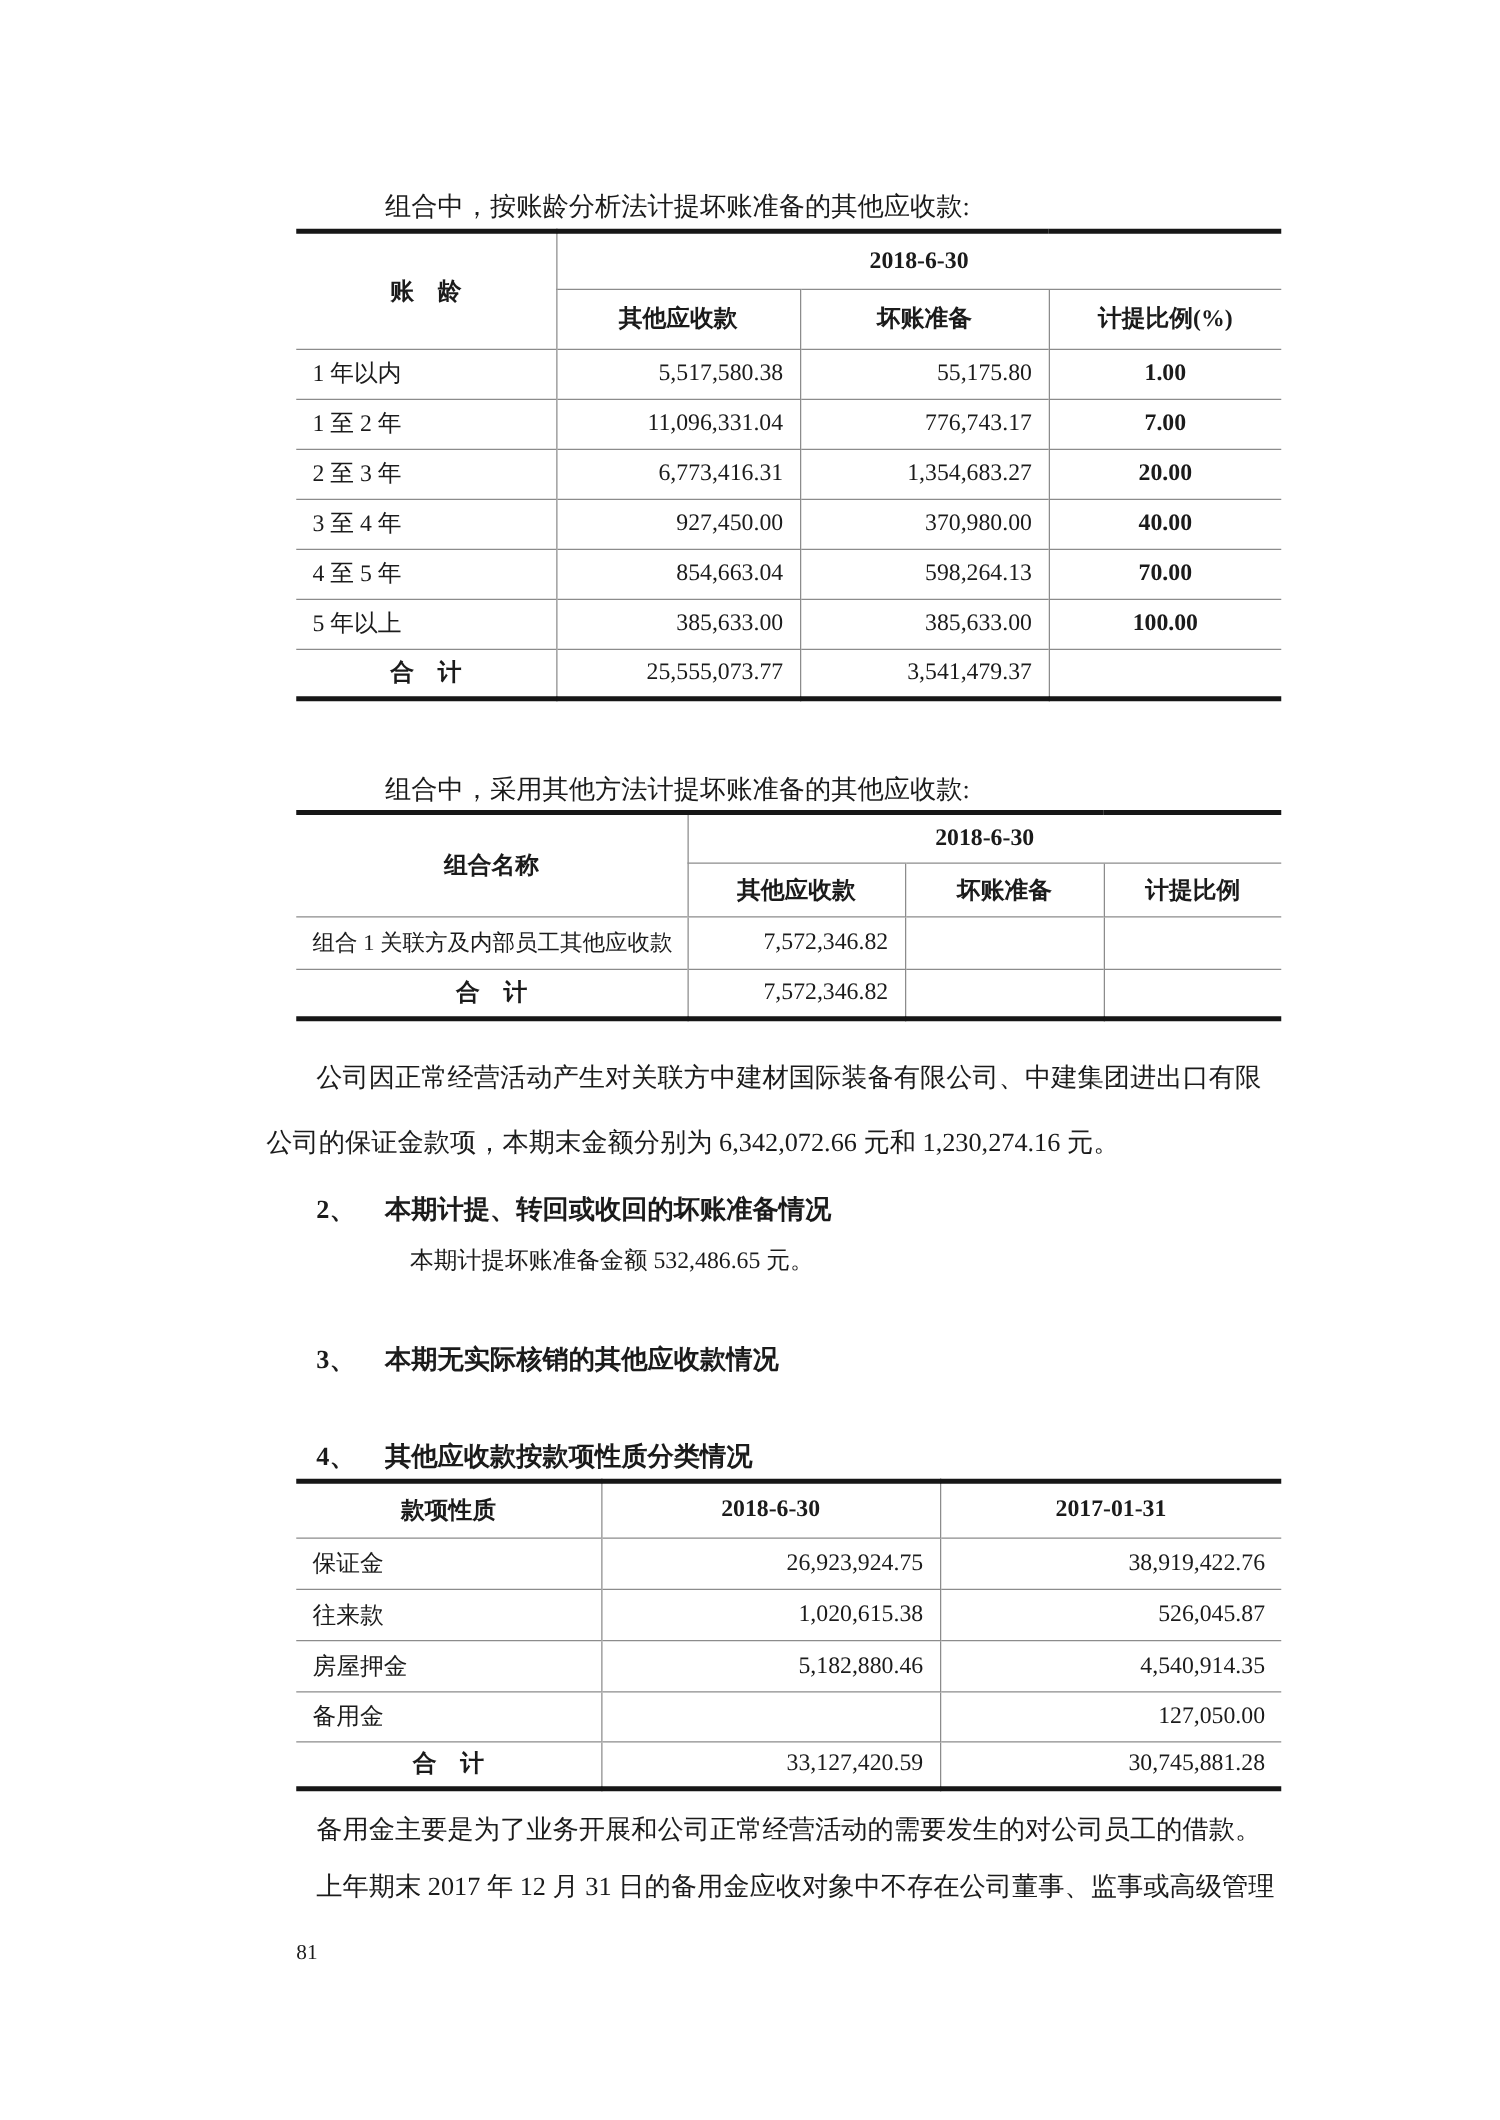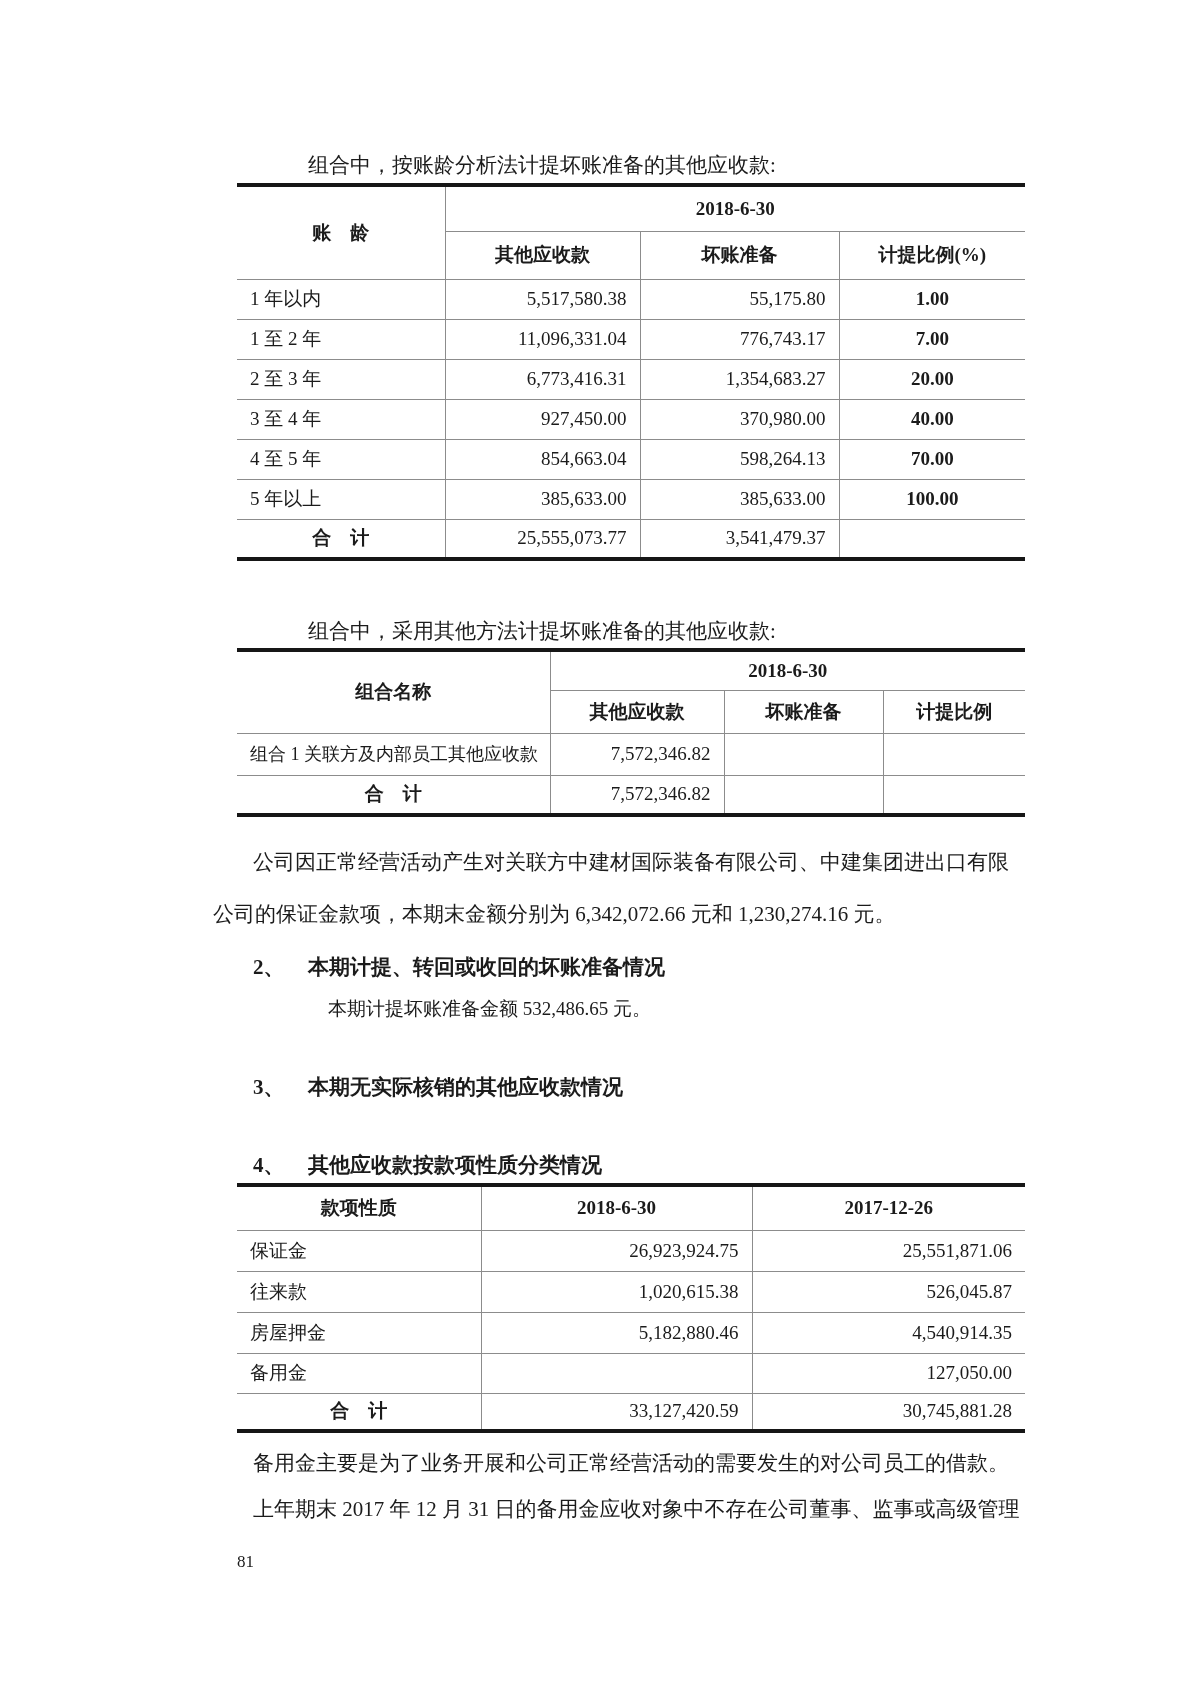--- a/index.html
+++ b/index.html
@@ -156,26 +156,26 @@
   <table class="tbl" style="top:1183px">
     <colgroup>
         <col style="width:244px">
         <col style="width:271px">
         <col style="width:273px">
       </colgroup>
     <tbody>
       <tr style="height:45px">
         <td class="c">款项性质</td>
         <td class="c">2018-6-30</td>
-        <td class="c">2017-12-26</td>
+        <td class="c">2017-01-31</td>
       </tr>
       <tr style="height:41px">
         <td class="l">保证金</td>
         <td class="r">26,923,924.75</td>
-        <td class="r">25,551,871.06</td>
+        <td class="r">38,919,422.76</td>
       </tr>
       <tr style="height:41px">
         <td class="l">往来款</td>
         <td class="r">1,020,615.38</td>
         <td class="r">526,045.87</td>
       </tr>
       <tr style="height:41px">
         <td class="l">房屋押金</td>
         <td class="r">5,182,880.46</td>
         <td class="r">4,540,914.35</td>

